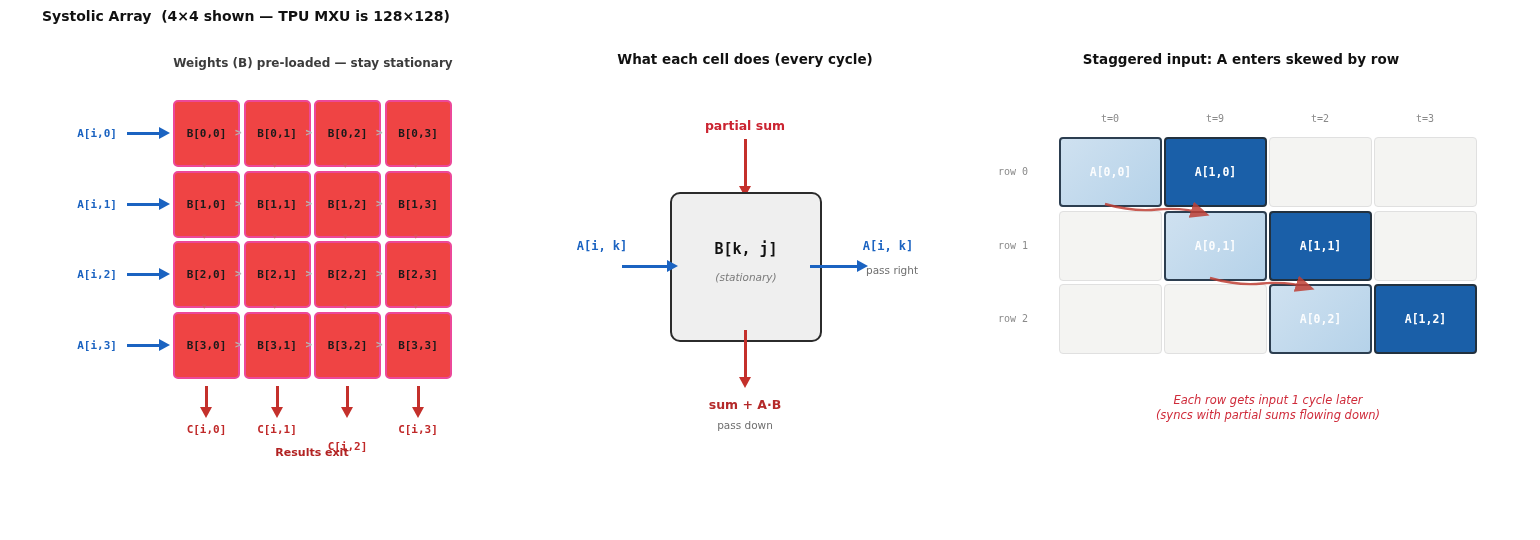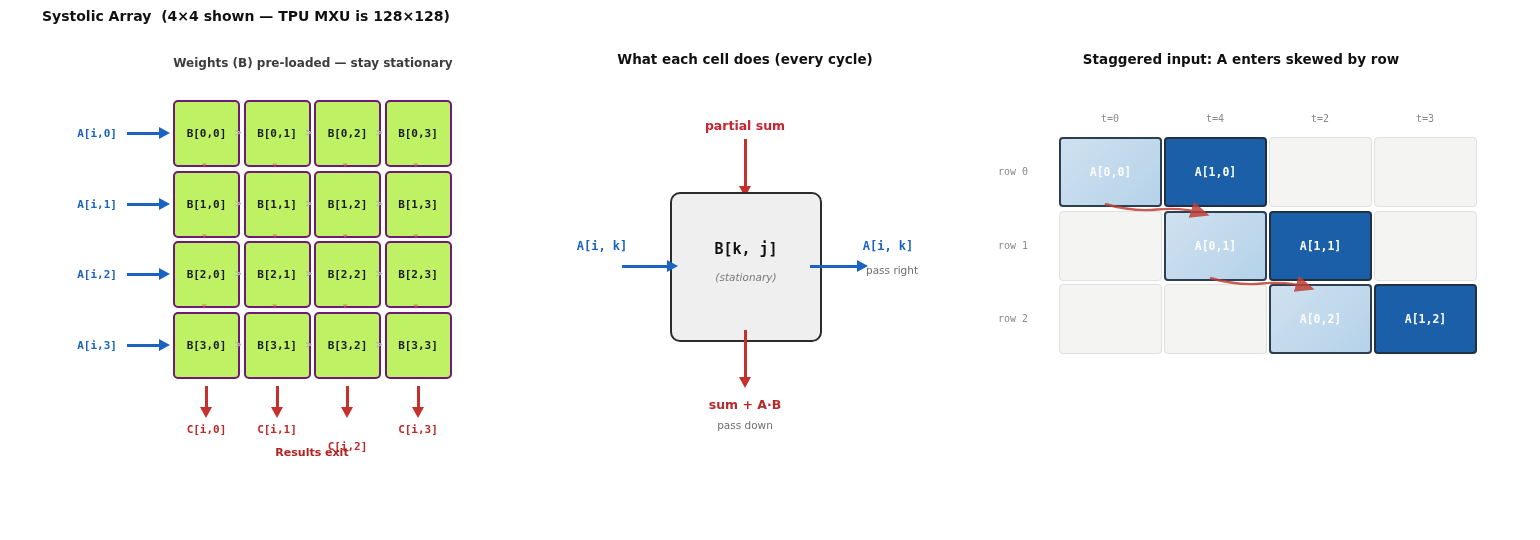--- a/index.html
+++ b/index.html
@@ -14,21 +14,21 @@
   .sub-title { left:143px; top:56px; width:340px; text-align:center; font-size:12px; font-weight:bold; color:#3c3c3c; }
   .mono { font-family:"DejaVu Sans Mono", monospace; }
   .blue-lab { color:#1b63c1; font-weight:bold; font-size:11px; }
   .red-lab  { color:#c02929; font-weight:bold; font-size:11px; }
   .grey-small { color:#6e6e6e; font-size:10.5px; }
 
   
   .weights-grid { left:173px; top:100px; display:grid;
                   grid-template-columns:repeat(4,67px); grid-template-rows:repeat(4,67px);
                   gap:3.5px; position:absolute; }
-  .wcell { background:#bef264; border:2px solid #701a75; border-radius:5px;
+  .wcell { background:#ef4444; border:2px solid #ec4899; border-radius:5px;
            display:flex; align-items:center; justify-content:center;
            font-family:"DejaVu Sans Mono", monospace; font-size:11px; font-weight:bold; color:#1a1a1a; }
   .flow-right { position:absolute; font-family:"DejaVu Sans Mono", monospace;
                 font-size:11px; color:#b5b5b5; font-weight:bold; }
   .flow-down  { position:absolute; font-size:9px; color:rgba(214,90,90,0.62); }
 
   
   .h-arrow { position:absolute; height:3px; background:#1b63c1; }
   .h-arrow::after { content:""; position:absolute; right:-10px; top:-5px;
                     border-left:11px solid #1b63c1; border-top:6.5px solid transparent;
@@ -150,21 +150,21 @@
   <div class="h-arrow" style="left:810px; top:265px; width:48px; z-index:3;"></div>
   <div class="abs grey-small" style="left:866px; top:264px;">pass right</div>
 
   <div class="v-arrow" style="left:743.5px; top:330px; height:48px; z-index:3;"></div>
   <div class="abs" style="left:645px; top:397px; width:200px; text-align:center; font-size:12.5px; font-weight:bold; color:#b52a2a;">sum + A·B</div>
   <div class="abs grey-small" style="left:645px; top:419px; width:200px; text-align:center;">pass down</div>
 
   <div class="abs panel-title" style="left:1041px; top:51px; width:400px;">Staggered input: A enters skewed by row</div>
 
   <div class="t-header" style="left:1080px; top:113px; width:60px; text-align:center;">t=0</div>
-  <div class="t-header" style="left:1185px; top:113px; width:60px; text-align:center;">t=4</div>
+  <div class="t-header" style="left:1185px; top:113px; width:60px; text-align:center;">t=9</div>
   <div class="t-header" style="left:1290px; top:113px; width:60px; text-align:center;">t=2</div>
   <div class="t-header" style="left:1395px; top:113px; width:60px; text-align:center;">t=3</div>
 
   <div class="row-label" style="left:958px; top:166px;   width:70px; text-align:right;">row 0</div>
   <div class="row-label" style="left:958px; top:239.5px; width:70px; text-align:right;">row 1</div>
   <div class="row-label" style="left:958px; top:313px;   width:70px; text-align:right;">row 2</div>
 
   <div class="stag-grid">
     <div class="scell light">A[0,0]</div>
     <div class="scell dark">A[1,0]</div>
@@ -183,14 +183,18 @@
   <svg class="overlay" width="1540" height="540">
     <defs>
       <marker id="ah" markerWidth="9" markerHeight="8" refX="6" refY="3.5" orient="auto">
         <path d="M0,0 L8,3.5 L0,7 z" fill="#bf4036"></path>
       </marker>
     </defs>
     <path d="M1105,204 q 28,8 52,5.5 q 26,-2.5 48,4.5" fill="none" stroke="#bf4036" stroke-width="2.4" opacity="0.85" marker-end="url(#ah)"></path>
     <path d="M1210,278 q 28,8 52,5.5 q 26,-2.5 48,4.5" fill="none" stroke="#bf4036" stroke-width="2.4" opacity="0.85" marker-end="url(#ah)"></path>
   </svg>
 
+  <div class="abs note">
+    <div>Each row gets input 1 cycle later</div>
+    <div>(syncs with partial sums flowing down)</div>
+  </div>
 
 </div>
 
 </body></html>

